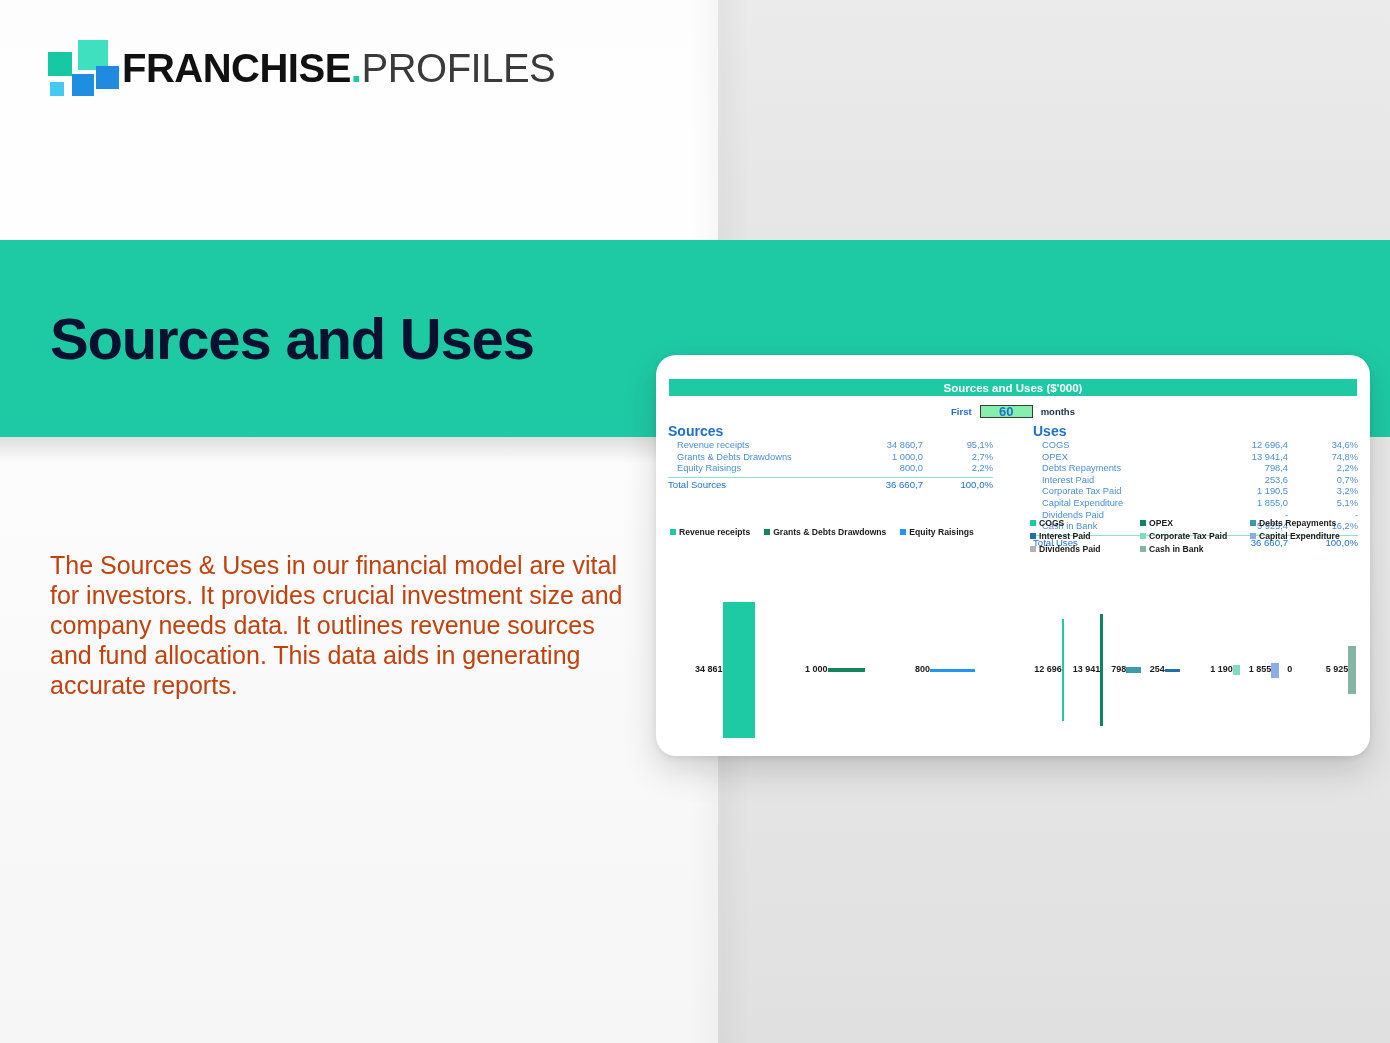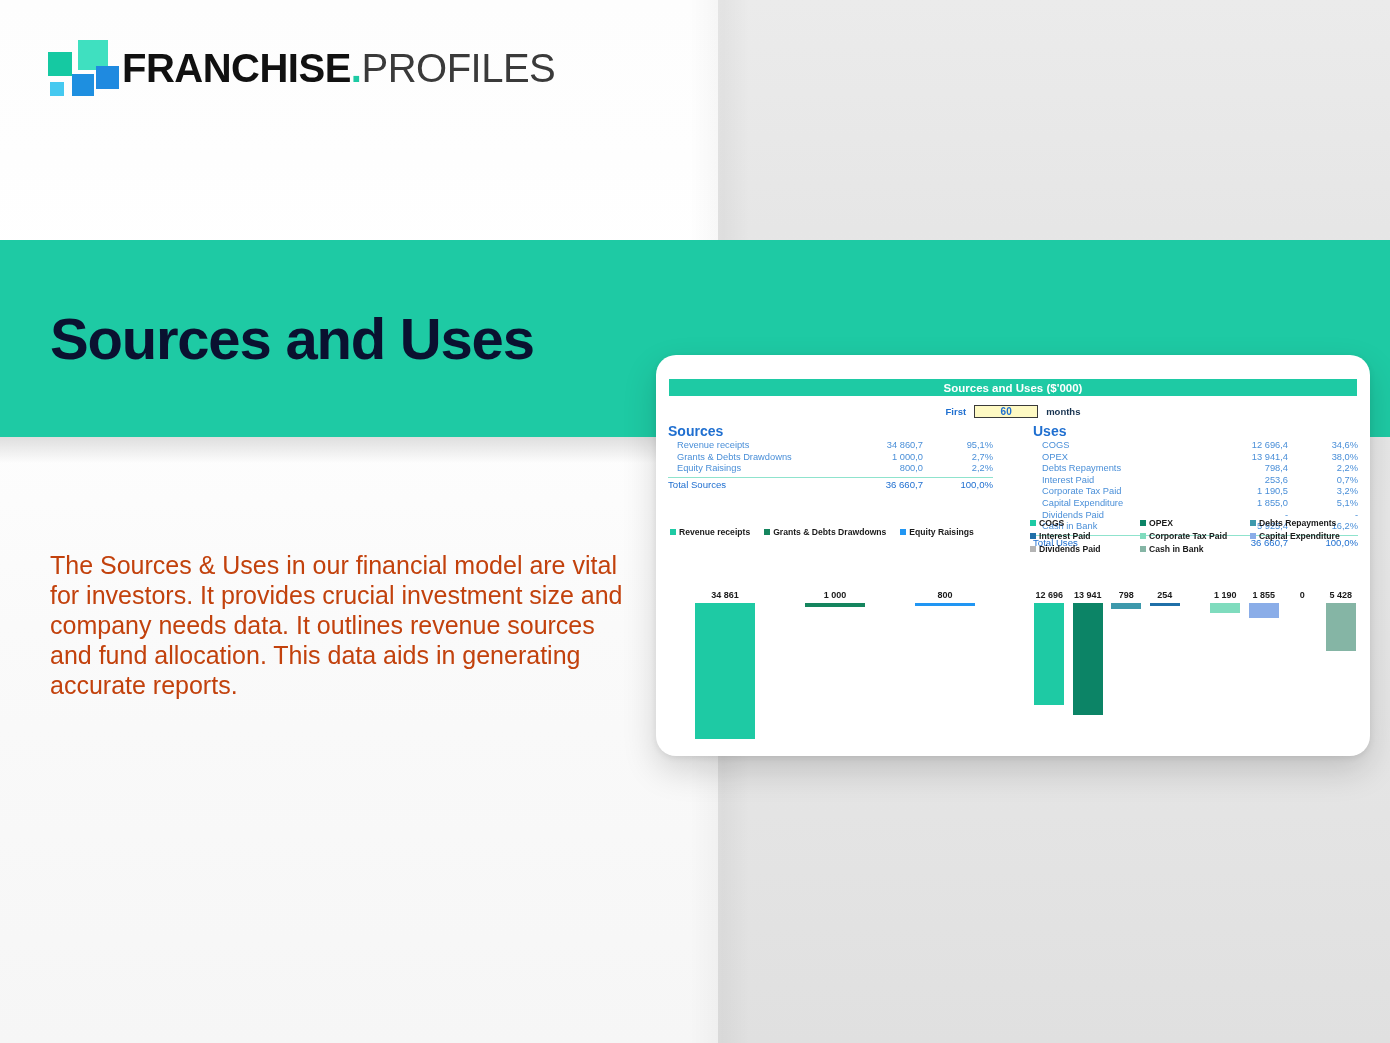--- a/index.html
+++ b/index.html
@@ -75,24 +75,24 @@
     display:flex; align-items:center; justify-content:center;
   }
 
   #period-row{
     position:absolute; left:13px; top:48px; width:688px; height:16px;
     display:flex; align-items:center; justify-content:center;
     font-size:9.5px; font-weight:bold; color:#1f6fd0;
   }
   #period-row .lbl{ margin-right:8px; }
   #period-box{
-    width:64px; height:13px; background:#fef9c3;
+    width:53px; height:13px; background:#86efac;
     border:1.2px solid #3a3a3a;
     display:flex; align-items:center; justify-content:center;
-    color:#1f6fd0; font-size:10px; font-weight:bold;
+    color:#1f6fd0; font-size:13px; font-weight:bold;
   }
   #period-row .unit{ margin-left:8px; color:#16324f; }
 
   .tbl{ position:absolute; top:68px; width:325px; }
   #tbl-sources{ left:12px; }
   #tbl-uses{ left:377px; }
   .tbl .hdr{
     font-size:14px; font-weight:bold; color:#1f6fd0; padding-bottom:1px;
   }
   .tbl .row{
@@ -115,21 +115,21 @@
                 display:flex; flex-wrap:wrap; }
   #legend-uses .li{ width:110px; margin-bottom:3px; }
   .li{ display:flex; align-items:center; white-space:nowrap; }
   .li .sw{ width:6px; height:6px; margin-right:3px; flex:0 0 6px; }
 
   .chart{ position:absolute; bottom:6px; height:168px; }
   #chart-sources{ left:14px; width:330px; }
   #chart-uses{ left:374px; width:330px; }
   .bars{ position:absolute; left:0; bottom:0; width:100%; height:160px;
          display:flex; align-items:flex-end; justify-content:space-around; }
-  .bar-col{ display:flex; flex-direction:column; align-items:center; height:100%; }
+  .bar-col{ display:flex; flex-direction:row; align-items:center; height:100%; }
   .bar-lbl{ font-size:9px; font-weight:bold; color:#1a1a1a; margin-bottom:3px; white-space:nowrap; }
   .bar-rect{ width:100%; }
 </style>
 </head>
 <body>
 
 <div id="bg-right-panel"></div>
 <div id="bg-left-panel"></div>
 <div id="bg-left-shadow"></div>
 
@@ -191,21 +191,21 @@
     <div class="hdr">Uses</div>
     <div id="uses-rows">
           <div class="row">
             <span class="nm">COGS</span>
             <span class="v1">12 696,4</span>
             <span class="v2">34,6%</span>
           </div>
           <div class="row">
             <span class="nm">OPEX</span>
             <span class="v1">13 941,4</span>
-            <span class="v2">38,0%</span>
+            <span class="v2">74,8%</span>
           </div>
           <div class="row">
             <span class="nm">Debts Repayments</span>
             <span class="v1">798,4</span>
             <span class="v2">2,2%</span>
           </div>
           <div class="row">
             <span class="nm">Interest Paid</span>
             <span class="v1">253,6</span>
             <span class="v2">0,7%</span>
@@ -327,20 +327,20 @@
           </div>
           <div class="bar-col" style="width: 30px;">
             <div class="bar-lbl">1 855</div>
             <div class="bar-rect" style="height: 15px; background: rgb(138, 173, 232);"></div>
           </div>
           <div class="bar-col" style="width: 30px;">
             <div class="bar-lbl">0</div>
             <div class="bar-rect" style="height: 0px; background: rgb(180, 180, 180);"></div>
           </div>
           <div class="bar-col" style="width: 30px;">
-            <div class="bar-lbl">5 428</div>
+            <div class="bar-lbl">5 925</div>
             <div class="bar-rect" style="height: 48px; background: rgb(133, 181, 165);"></div>
           </div>
         </div>
   </div>
 
  </div>
 </div>
 
 </body></html>

